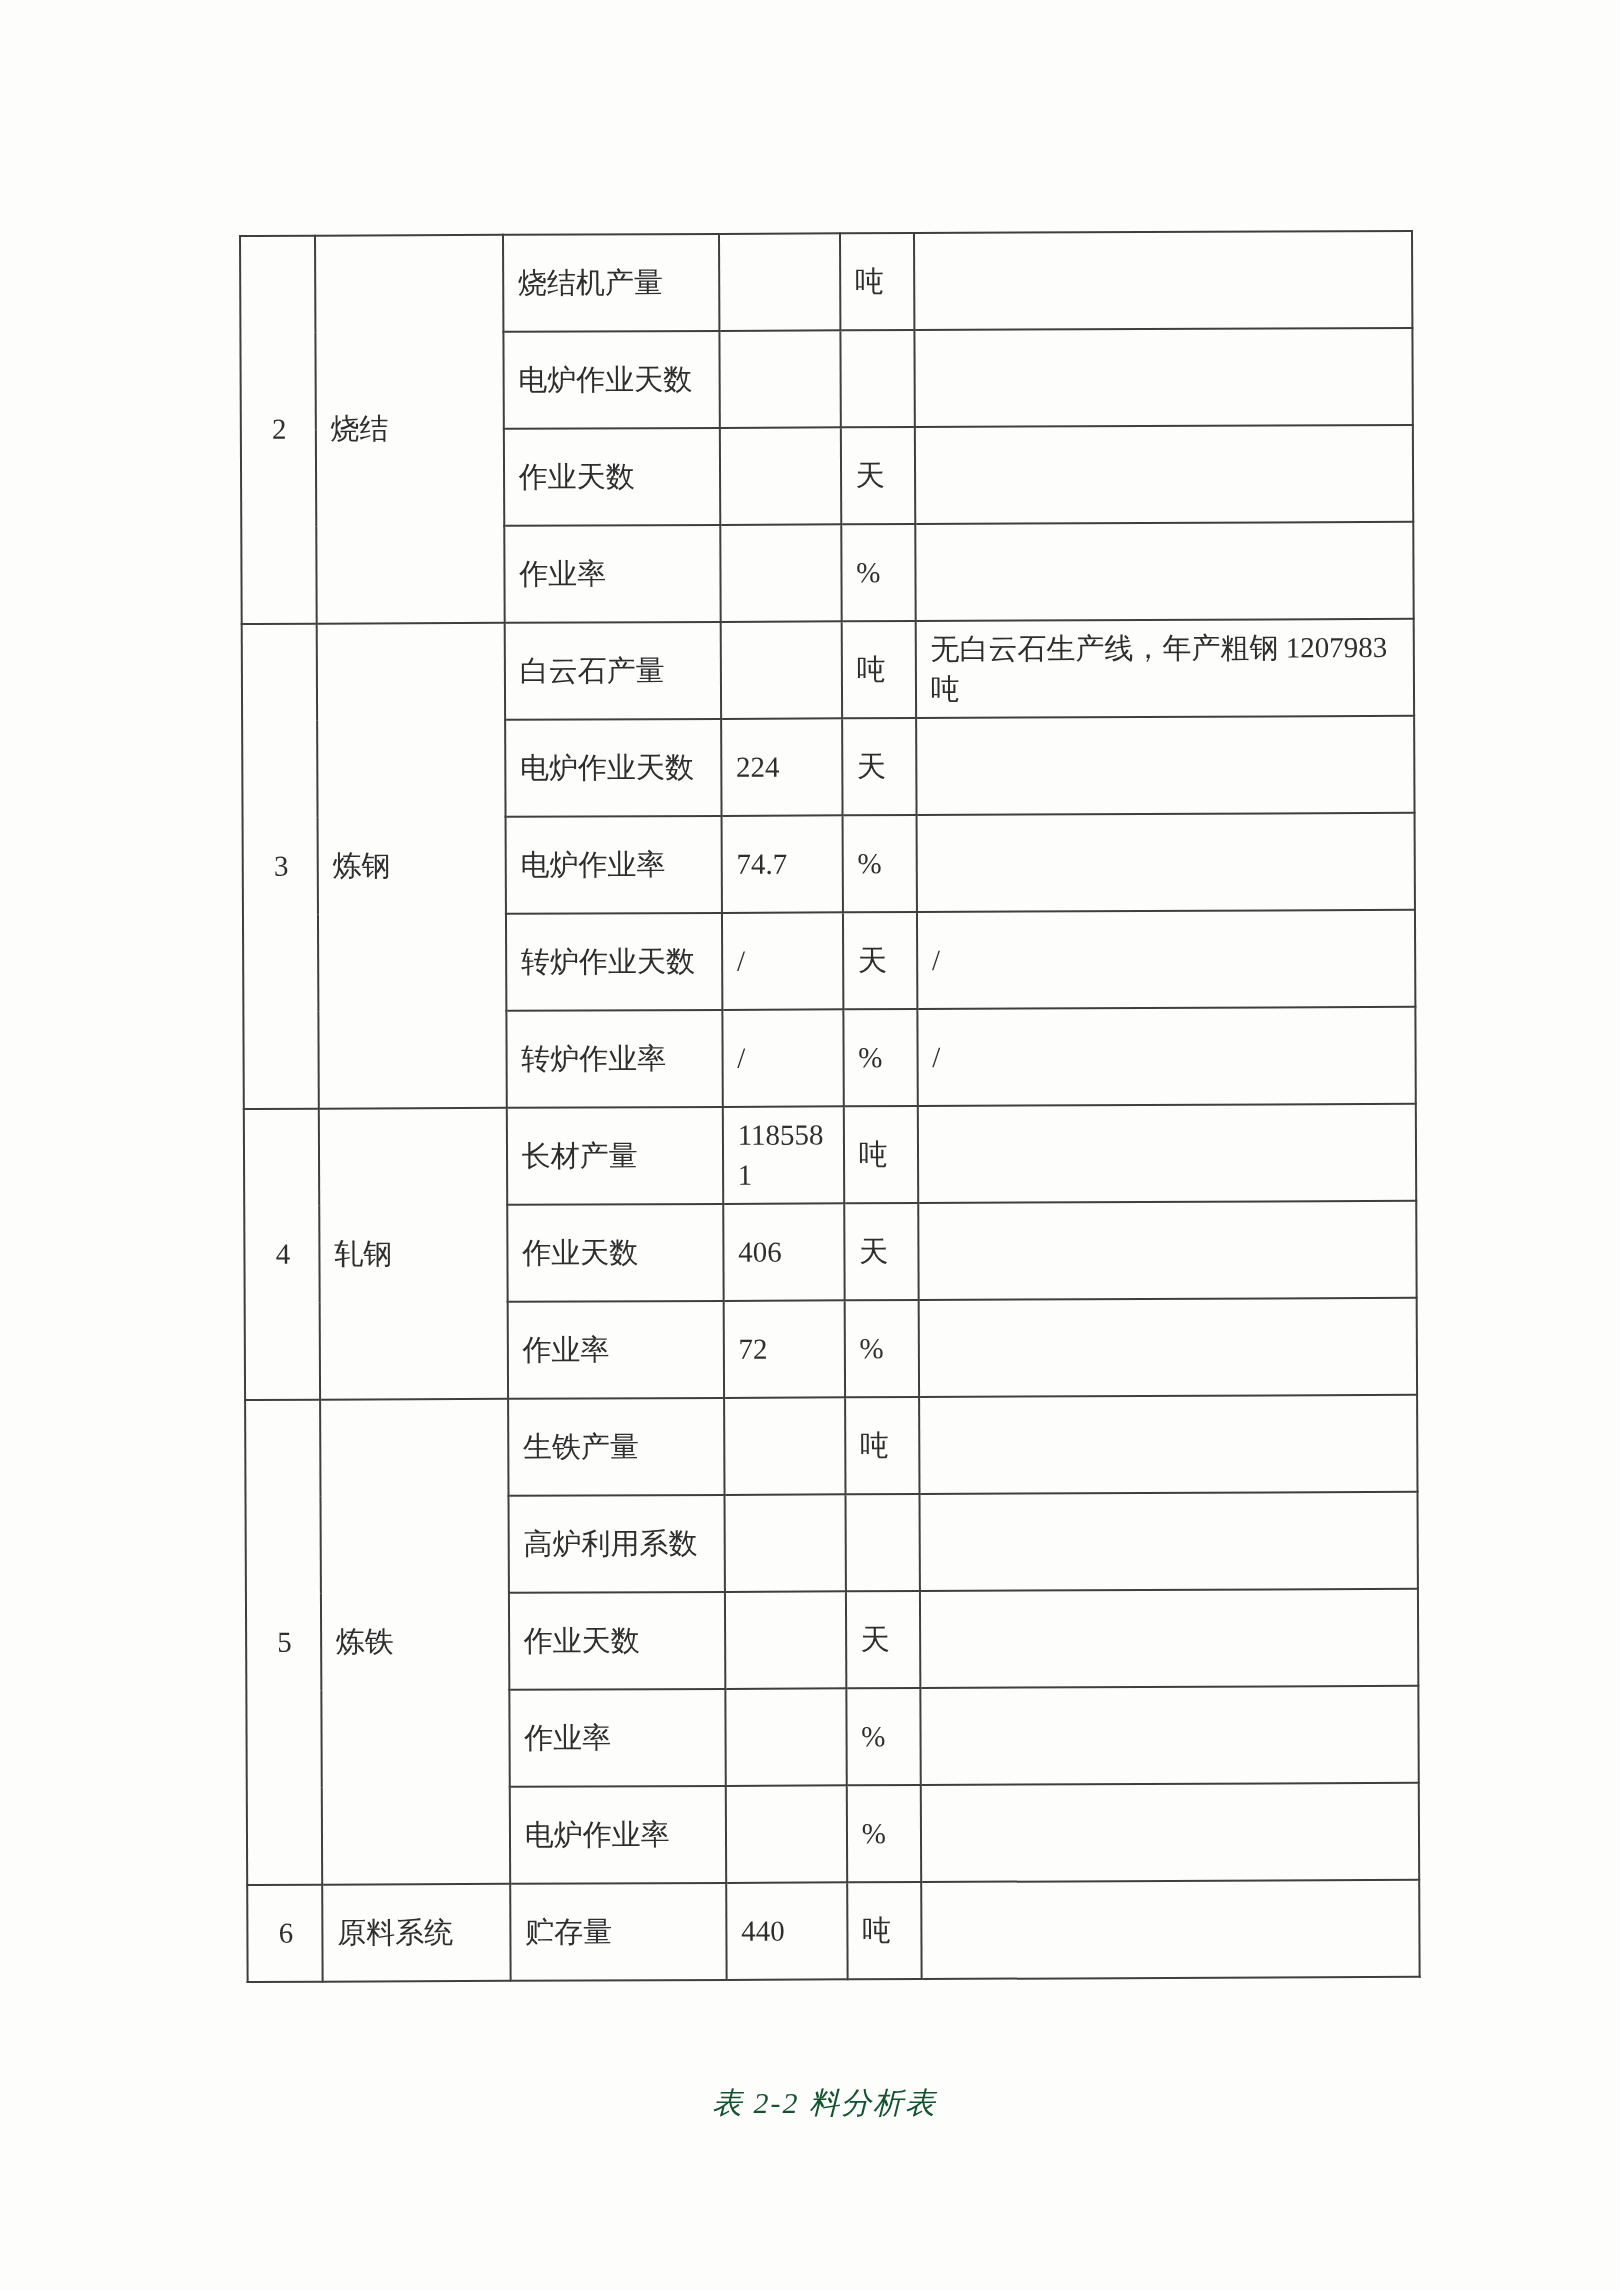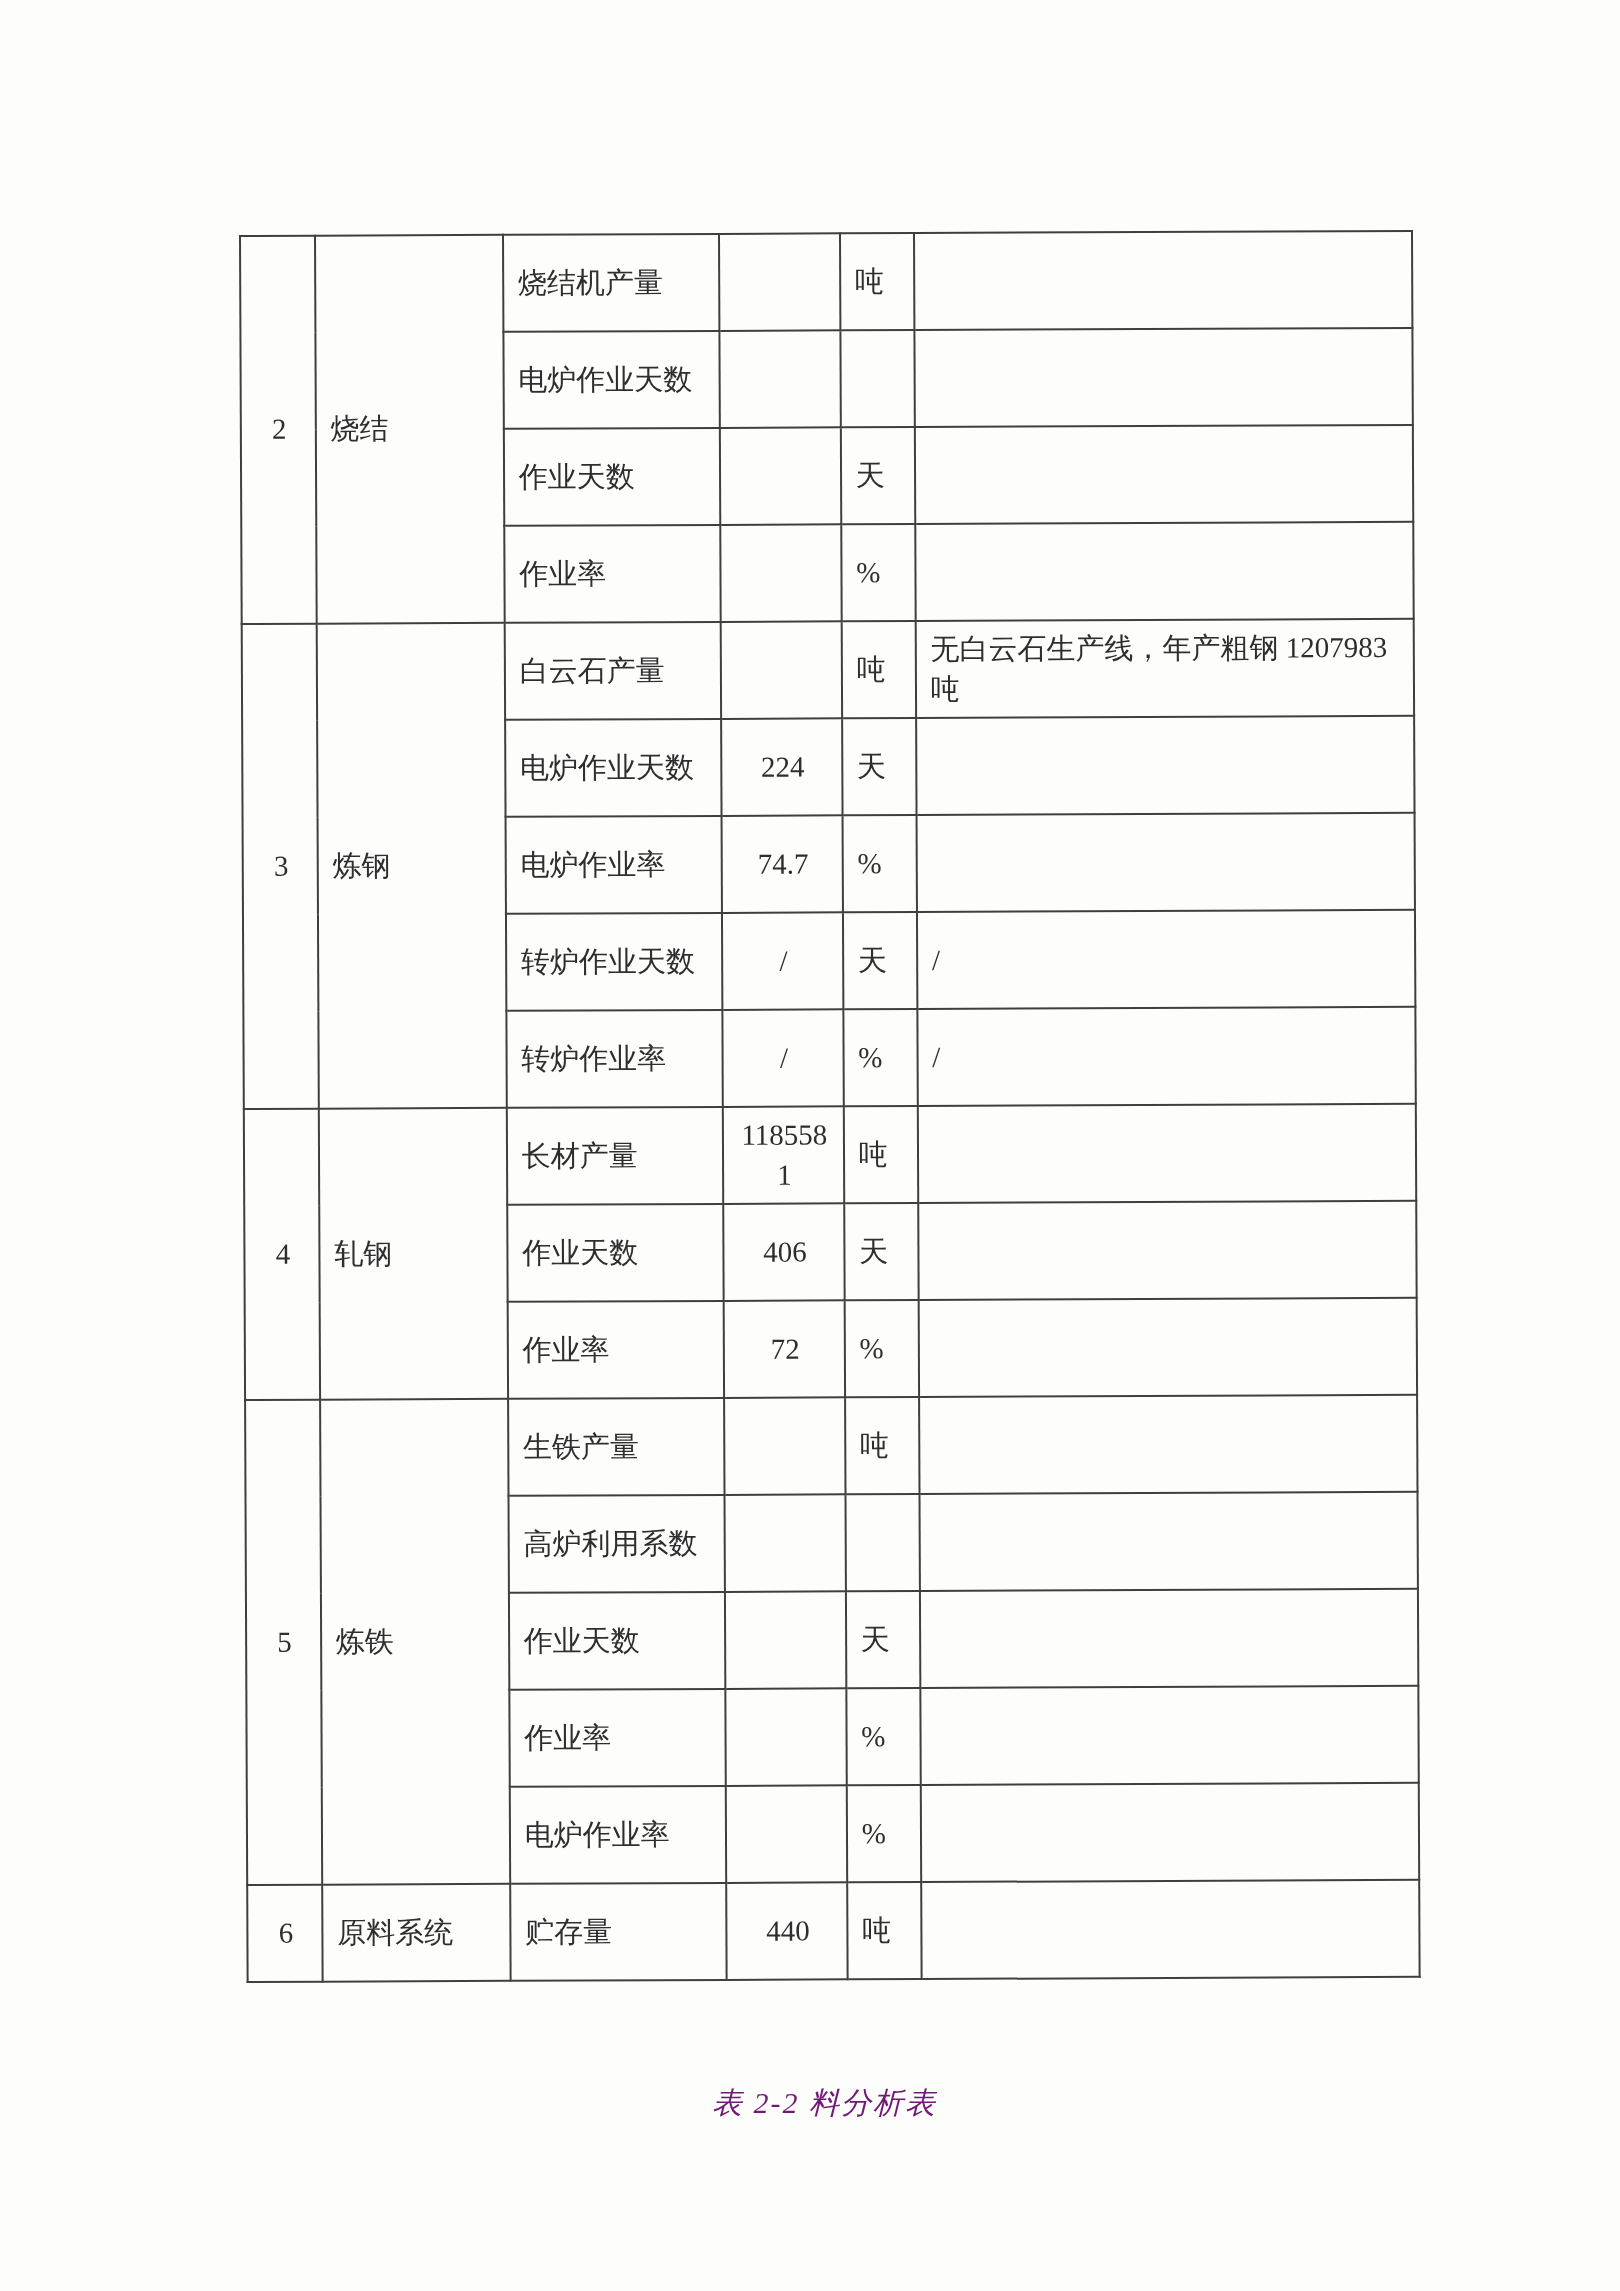--- a/index.html
+++ b/index.html
@@ -37,33 +37,33 @@
     vertical-align: middle;
     padding: 5.9px 11.8px 5.9px 13.7px;
     overflow: hidden;
     word-break: break-word;
     background: transparent;
   }
   table.analysis tr { height: 97px; }
   td.c-no   { text-align: center; padding-left: 3.9px; padding-right: 3.9px; }
   td.c-cat  { text-align: left; }
   td.c-item { text-align: left; }
-  td.c-val  { text-align: center; }
+  td.c-val  { text-align: left; }
   td.c-unit { text-align: left; padding-left: 15.7px; }
   td.c-rem  { text-align: left; }
   .caption {
     position: absolute;
     left: 239px;
     top: 2083px;
     width: 1171px;
     text-align: center;
     font-size: 30px;
     font-style: italic;
     letter-spacing: 2px;
-    color: #701a75;
+    color: #14532d;
   }
 </style>
 </head>
 <body>
 
 <div class="page">
   <div class="table-wrap">
     <table class="analysis">
       <colgroup>
         <col style="width:75px">

